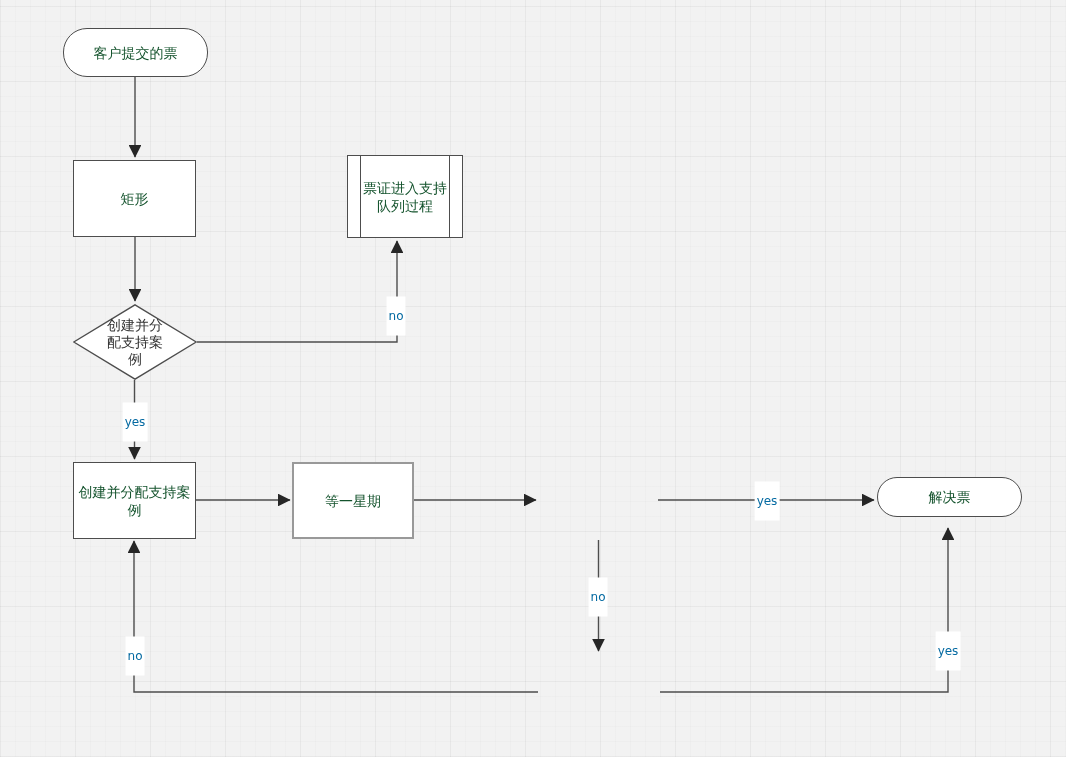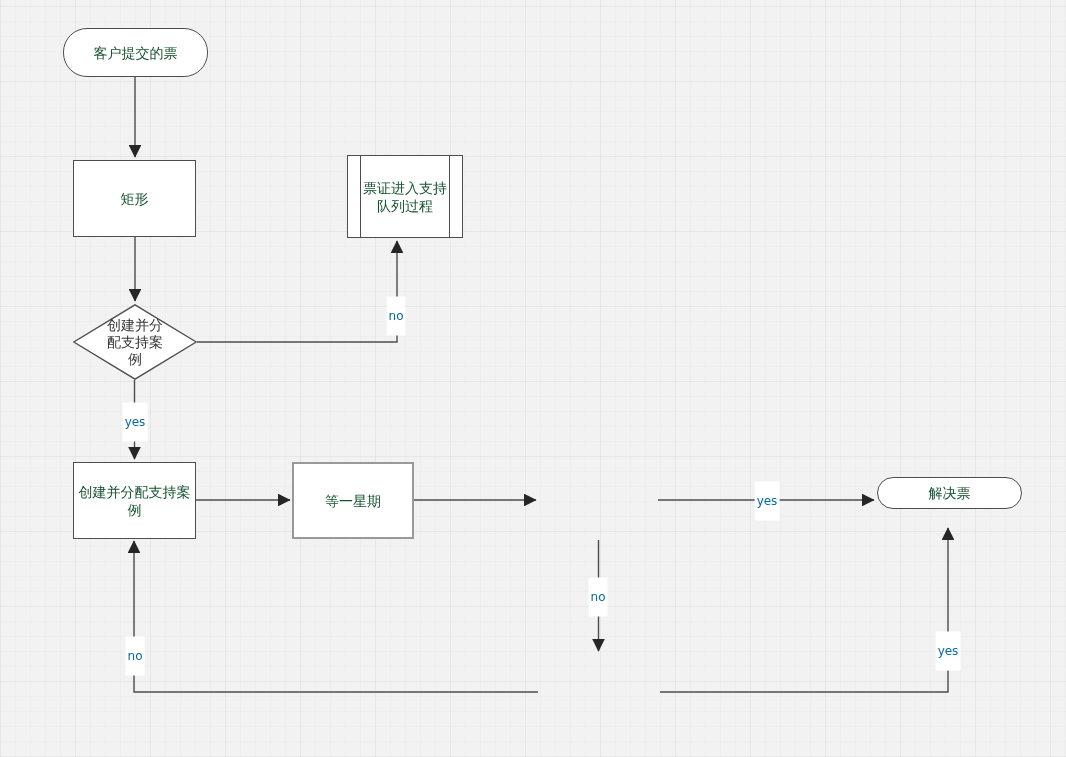--- a/index.html
+++ b/index.html
@@ -101,21 +101,21 @@
 
   <div class="node process" style="left:73px;top:462px;width:123px;height:77px;">
     <span class="node-text" style="width:116px;">创建并分配支持案例</span>
   </div>
 
   <div class="node process process-gray" style="left:292px;top:462px;width:122px;height:77px;">
     <span class="node-text">等一星期</span>
   </div>
 
 
-  <div class="node terminator" style="left:877px;top:477px;width:145px;height:32px;">
+  <div class="node terminator" style="left:877px;top:477px;width:145px;height:40px;">
     <span class="node-text">解决票</span>
   </div>
 
 
   <span class="edge-label" style="left:396px;top:316px;">no</span>
   <span class="edge-label" style="left:135px;top:422px;">yes</span>
   <span class="edge-label" style="left:767px;top:501px;">yes</span>
   <span class="edge-label" style="left:598px;top:597px;">no</span>
   <span class="edge-label" style="left:135px;top:656px;">no</span>
   <span class="edge-label" style="left:948px;top:651px;">yes</span>

